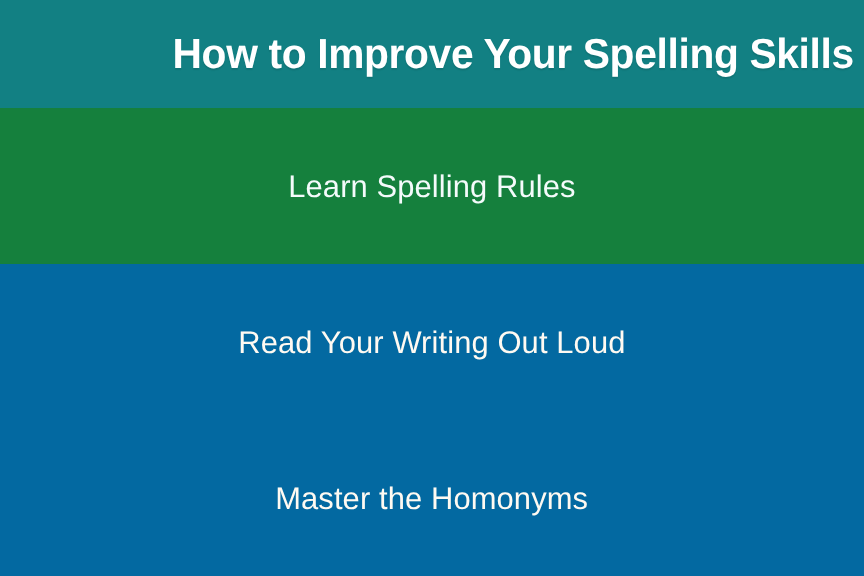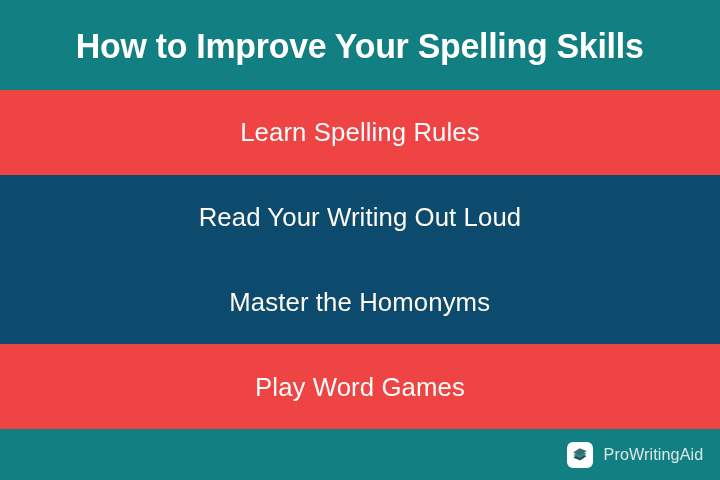--- a/index.html
+++ b/index.html
@@ -11,22 +11,22 @@
   .infographic{
     position:relative;width:720px;height:480px;
     display:flex;flex-direction:column;
     background:#128083;
   }
 
   
   .header{
     height:90px;flex:0 0 90px;
     background:#128083;
-    display:flex;align-items:center;justify-content:center;
-    box-sizing:border-box;padding:0 16px;
+    display:flex;align-items:center;justify-content:flex-end;
+    box-sizing:border-box;padding:0 0;
   }
   .header-title{
     color:#ffffff;
     font-size:35px;
     font-weight:bold;
     letter-spacing:-0.3px;
     transform:scaleX(0.97);
     white-space:nowrap;
     text-align:center;
     line-height:1;
@@ -36,22 +36,22 @@
   
   .stripes{
     flex:1 1 auto;
     display:flex;flex-direction:column;
   }
   .stripe{
     flex:1 1 0;
     display:flex;align-items:center;justify-content:center;
     position:relative;
   }
-  .stripe.light{background:#ef4444;justify-content:center;}
-  .stripe.orange{background:#0c4a6e;}
+  .stripe.light{background:#15803d;justify-content:center;}
+  .stripe.orange{background:#0369a1;}
   .stripe-label{
     color:#ffffff;
     font-size:26px;
     font-weight:normal;
     letter-spacing:0.1px;
     white-space:nowrap;
     line-height:1;
     transform:scaleX(0.99);
   }
   .stripe.light .stripe-label{color:#f4fbfb;}
@@ -100,33 +100,18 @@
 
     <div class="stripe orange">
       <span class="stripe-label">Read Your Writing Out Loud</span>
     </div>
 
 
     <div class="stripe orange">
       <span class="stripe-label">Master the Homonyms</span>
     </div>
 
-    <div class="stripe light">
-      <span class="stripe-label">Play Word Games</span>
-    </div>
 
 
   </div>
 
-  <div class="footer">
-    <div class="brand">
-      <span class="brand-mark">
-        <svg width="20" height="20" viewBox="0 0 20 20" aria-hidden="true">
-          <path d="M3.2 12.4 L9.6 8.2 L16.6 11.0 L10.2 15.4 Z" fill="#2C4A52"></path>
-          <path d="M3.2 9.9 L9.6 5.7 L16.6 8.5 L10.2 12.9 Z" fill="#1E8F92"></path>
-          <path d="M3.2 7.4 L9.6 3.2 L16.6 6.0 L10.2 10.4 Z" fill="#3E6B72"></path>
-        </svg>
-      </span>
-      <span class="brand-word">ProWritingAid</span>
-    </div>
-  </div>
 
 </div>
 
 </body></html>

